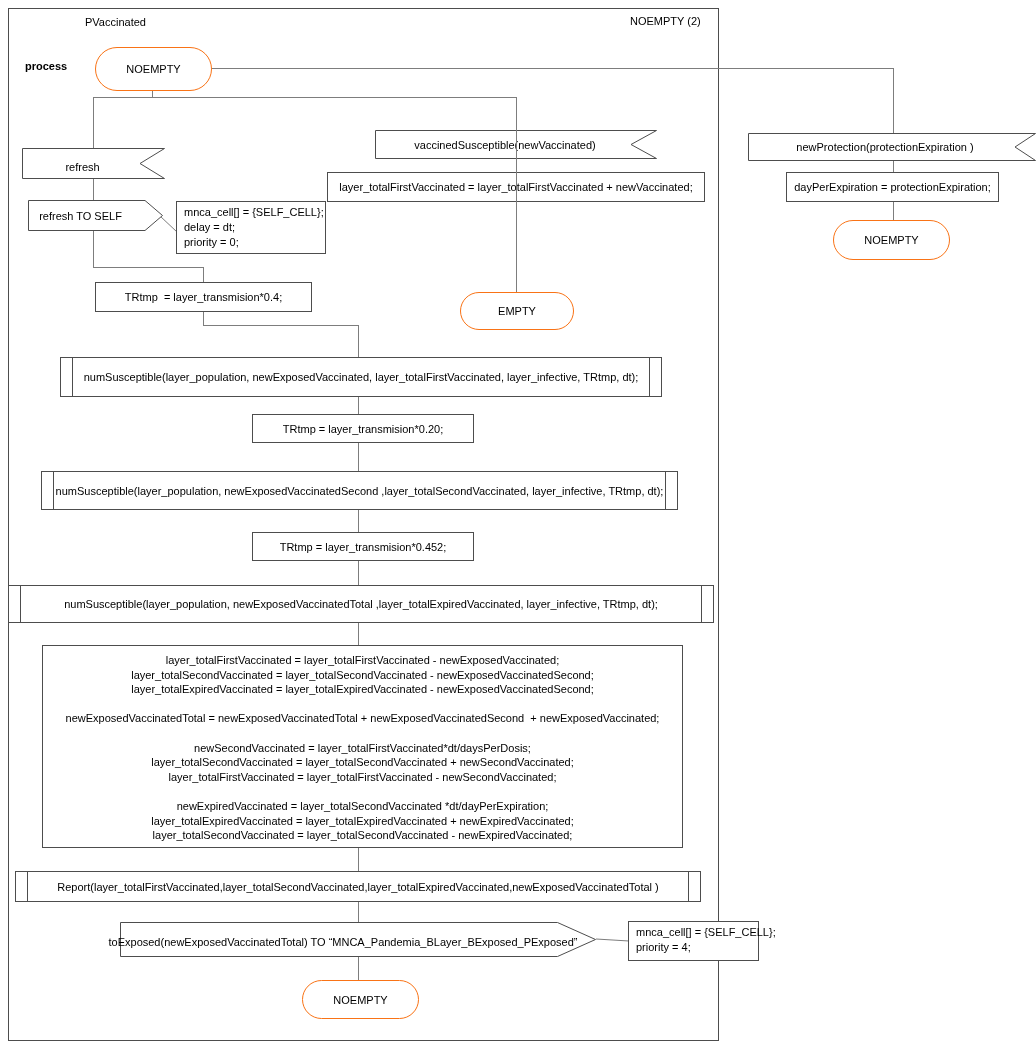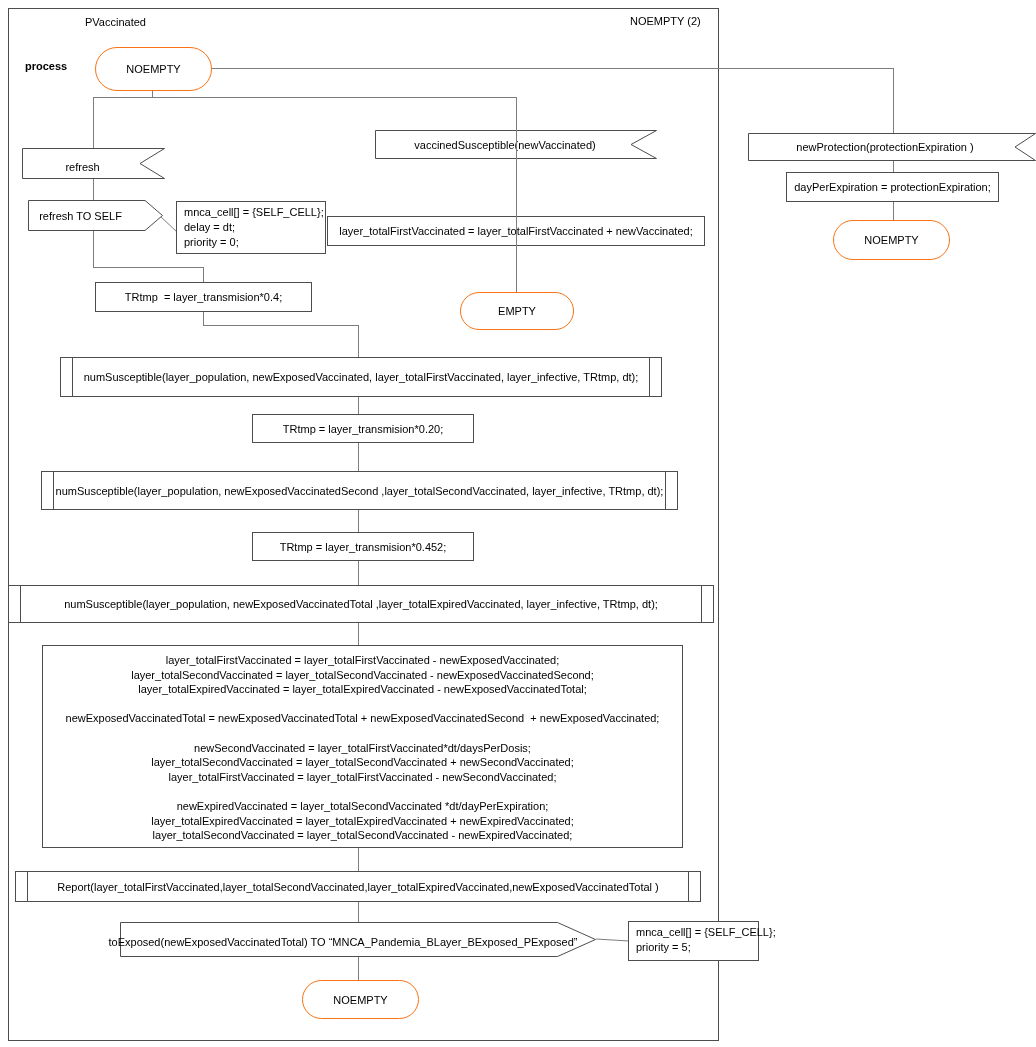--- a/index.html
+++ b/index.html
@@ -129,21 +129,21 @@
     <span class="lbl">TRtmp = layer_transmision*0.452;</span>
   </div>
 
   <div class="abs predef" style="left:8px;top:585px;width:704px;height:36px;">
     <span class="lbl">numSusceptible(layer_population, newExposedVaccinatedTotal ,layer_totalExpiredVaccinated, layer_infective, TRtmp, dt);</span>
   </div>
 
   <div class="abs bigbox" style="left:42px;top:645px;width:639px;height:194px;">
     <div class="bb-line">layer_totalFirstVaccinated = layer_totalFirstVaccinated - newExposedVaccinated;</div>
     <div class="bb-line">layer_totalSecondVaccinated = layer_totalSecondVaccinated - newExposedVaccinatedSecond;</div>
-    <div class="bb-line">layer_totalExpiredVaccinated = layer_totalExpiredVaccinated - newExposedVaccinatedTotal;</div>
+    <div class="bb-line">layer_totalExpiredVaccinated = layer_totalExpiredVaccinated - newExposedVaccinatedSecond;</div>
     <div class="bb-line"></div>
     <div class="bb-line">newExposedVaccinatedTotal = newExposedVaccinatedTotal + newExposedVaccinatedSecond  + newExposedVaccinated;</div>
     <div class="bb-line"></div>
     <div class="bb-line">newSecondVaccinated = layer_totalFirstVaccinated*dt/daysPerDosis;</div>
     <div class="bb-line">layer_totalSecondVaccinated = layer_totalSecondVaccinated + newSecondVaccinated;</div>
     <div class="bb-line">layer_totalFirstVaccinated = layer_totalFirstVaccinated - newSecondVaccinated;</div>
     <div class="bb-line"></div>
     <div class="bb-line">newExpiredVaccinated = layer_totalSecondVaccinated *dt/dayPerExpiration;</div>
     <div class="bb-line">layer_totalExpiredVaccinated = layer_totalExpiredVaccinated + newExpiredVaccinated;</div>
     <div class="bb-line">layer_totalSecondVaccinated = layer_totalSecondVaccinated - newExpiredVaccinated;</div>
@@ -155,35 +155,35 @@
 
   <div class="abs flag send" style="left:120px;top:922px;width:476px;height:40px;">
     <svg width="476" height="35" viewBox="0 0 476 35">
         <polygon points="0.5,0.5 437.5,0.5 475.5,17.5 437.5,34.5 0.5,34.5"></polygon>
       </svg>
     <span class="flag-label lbl">toExposed(newExposedVaccinatedTotal) TO “MNCA_Pandemia_BLayer_BExposed_PExposed”</span>
   </div>
 
   <div class="abs note" style="left:628px;top:921px;width:115px;height:32px;">
     <div class="lbl">mnca_cell[] = {SELF_CELL};</div>
-    <div class="lbl">priority = 5;</div>
+    <div class="lbl">priority = 4;</div>
   </div>
 
   <div class="abs term" style="left:302px;top:980px;width:115px;height:37px;">
     <span class="lbl">NOEMPTY</span>
   </div>
 
   <div class="abs flag" style="left:375px;top:130px;width:282px;height:29px;">
     <svg width="282" height="29" viewBox="0 0 282 29">
         <polygon points="0.5,0.5 281.5,0.5 256,14.5 281.5,28.5 0.5,28.5"></polygon>
       </svg>
     <span class="flag-label lbl">vaccinedSusceptible(newVaccinated)</span>
   </div>
 
-  <div class="abs pbox" style="left:327px;top:172px;width:376px;height:28px;margin-top:44px;">
+  <div class="abs pbox" style="left:327px;top:172px;width:376px;height:28px;">
     <span class="lbl">layer_totalFirstVaccinated = layer_totalFirstVaccinated + newVaccinated;</span>
   </div>
 
   <div class="abs term" style="left:460px;top:292px;width:112px;height:36px;">
     <span class="lbl">EMPTY</span>
   </div>
 
   <div class="abs flag" style="left:748px;top:133px;width:288px;height:28px;padding-left:8px;">
     <svg width="288" height="28" viewBox="0 0 288 28">
         <polygon points="0.5,0.5 287.5,0.5 267,14 287.5,27.5 0.5,27.5"></polygon>

